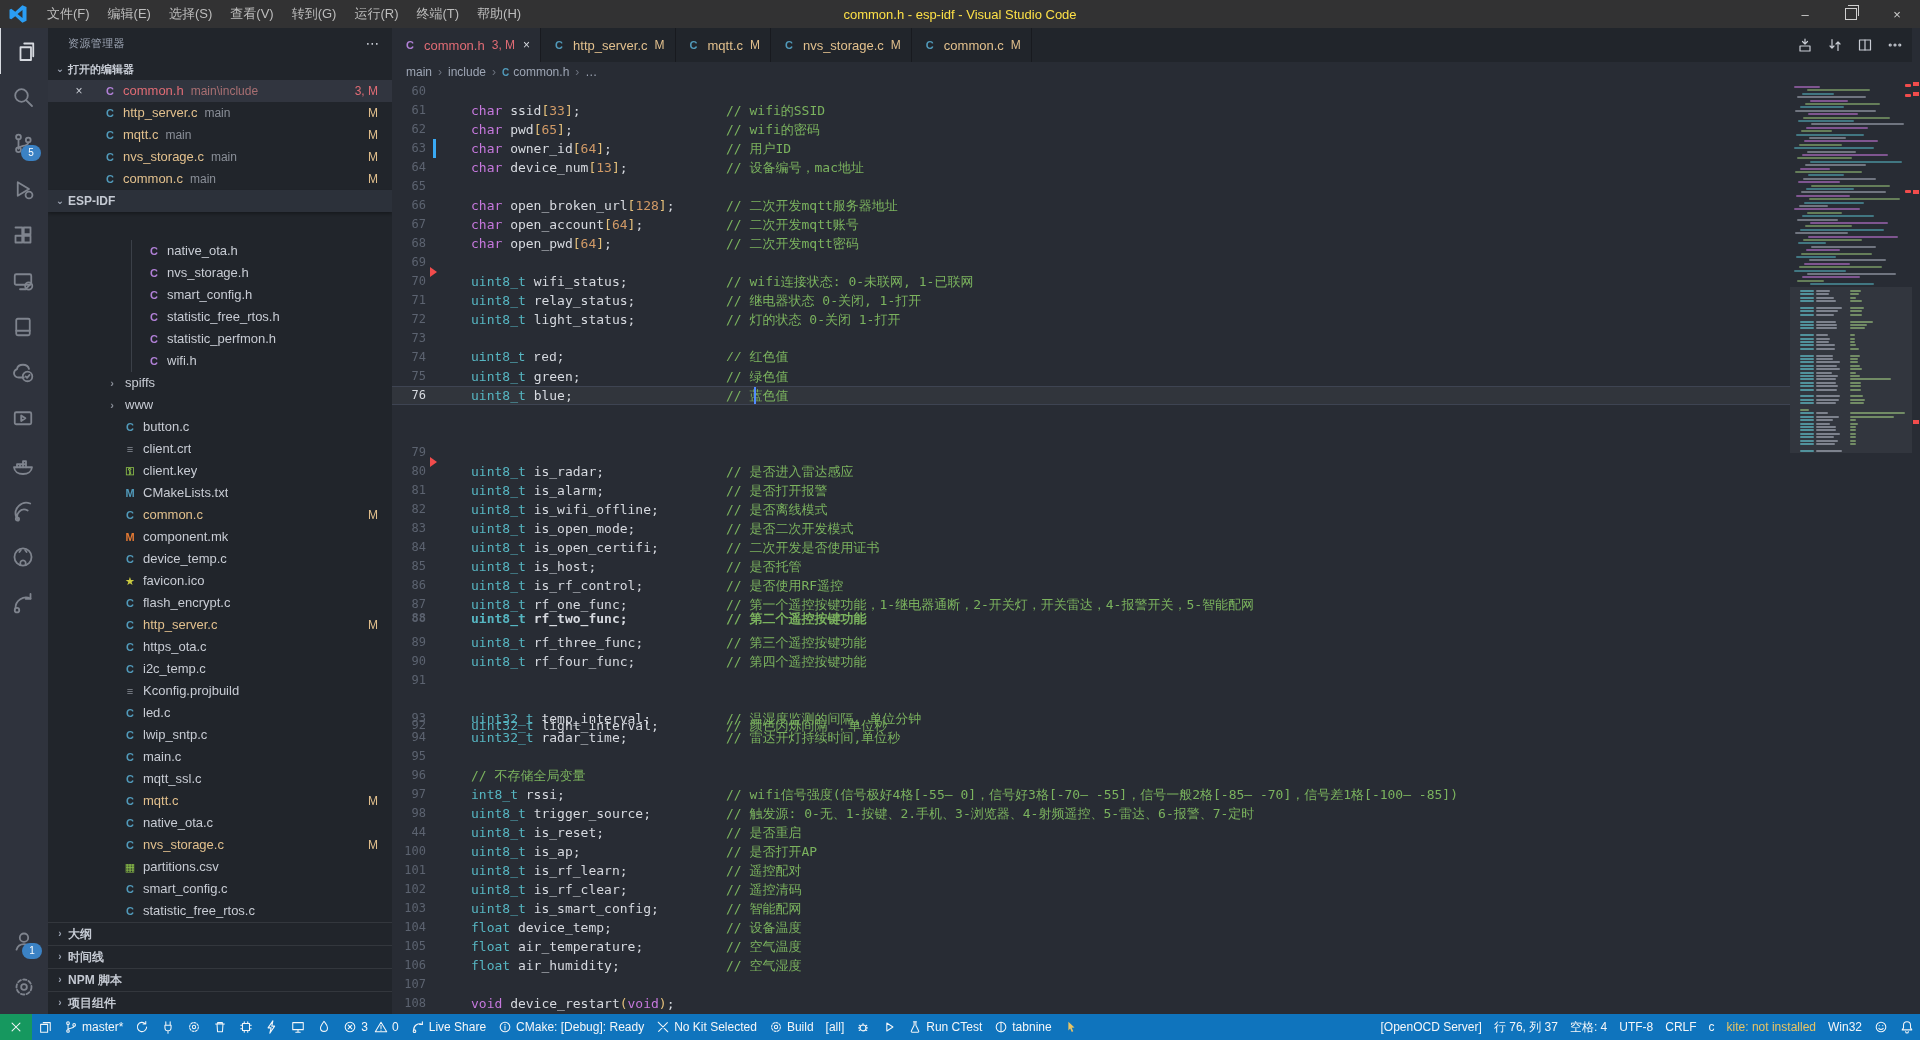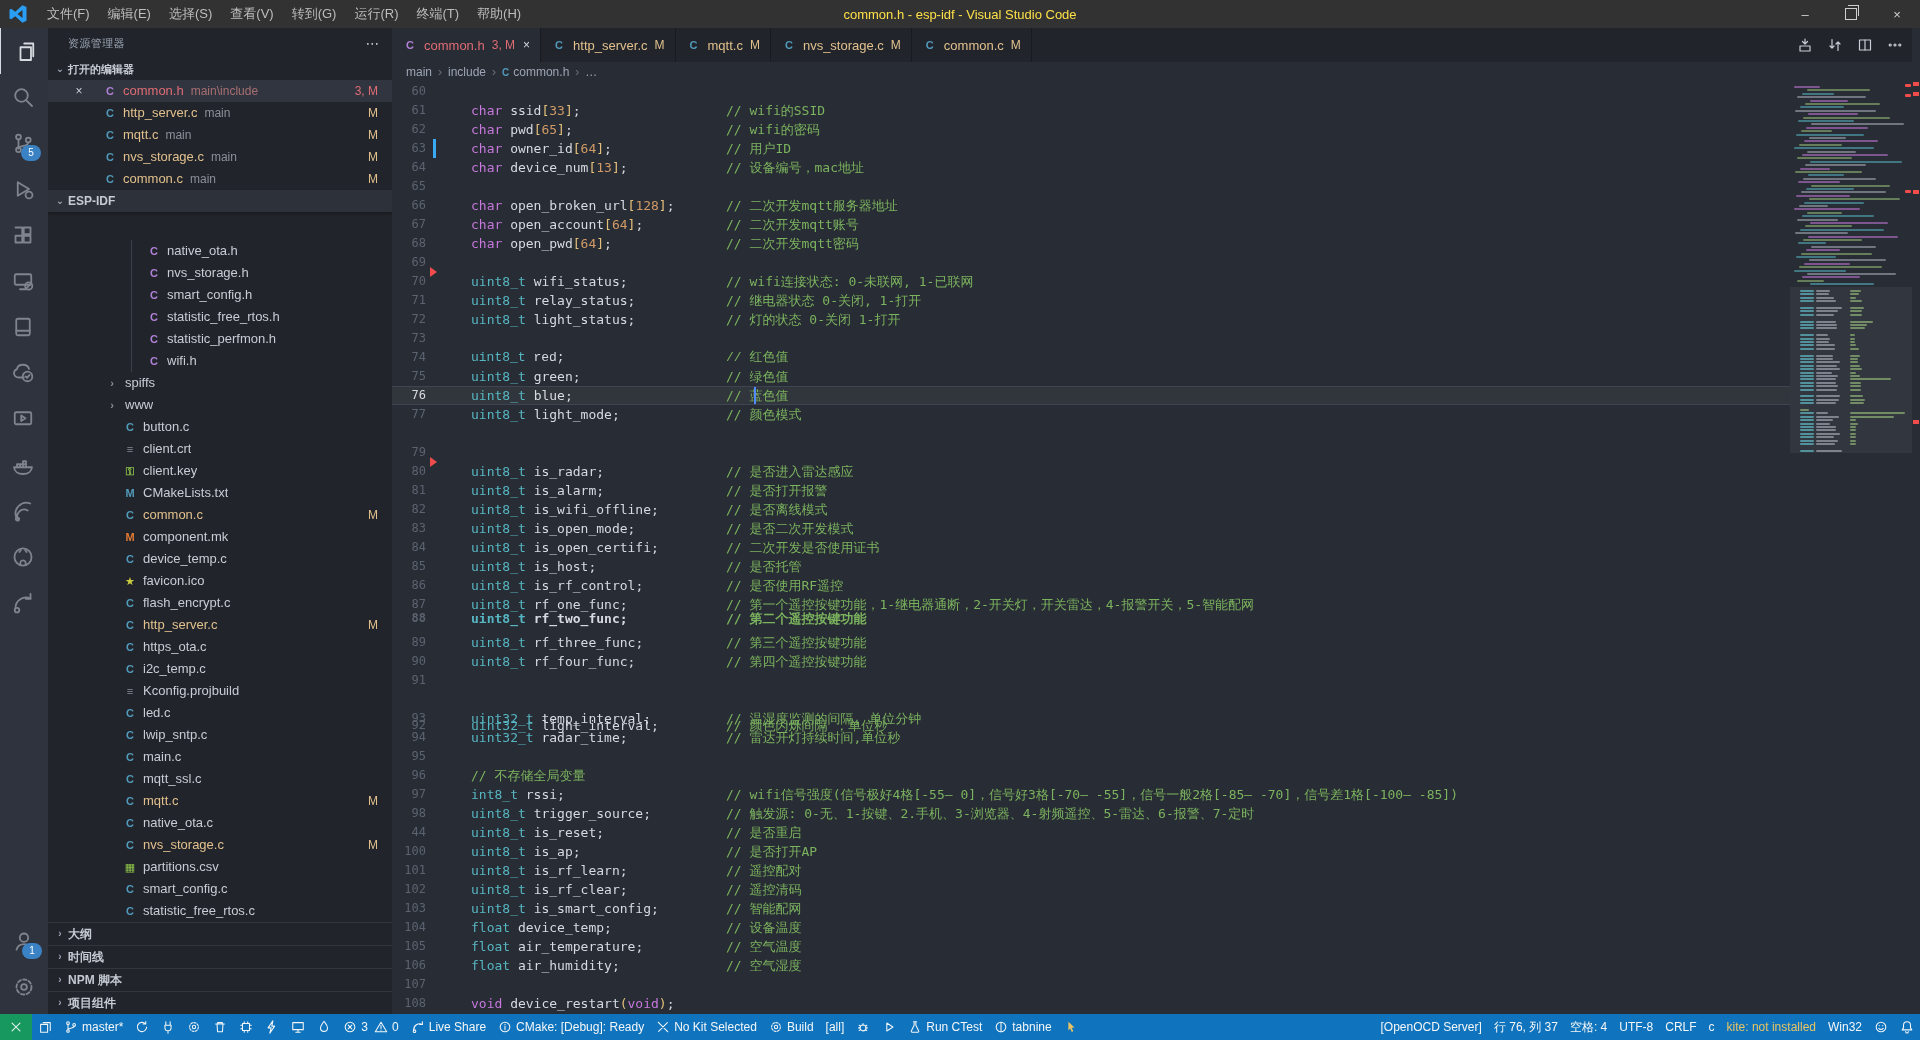--- a/index.html
+++ b/index.html
@@ -499,21 +499,20 @@
     <div class="code-line" style="top:152px;"><span class="ln">68</span><span class="content" style="padding-left:31px;"><span class="decl"><span class="kw">char</span><span class="plain"> </span><span class="plain">open_pwd</span><span class="brk">[</span><span class="num">64</span><span class="brk">]</span><span class="plain">;</span></span><span class="cmt">// 二次开发mqtt密码</span></span></div>
     <div class="code-line" style="top:171px;"><span class="ln">69</span><span class="content" style="padding-left:31px;"></span></div>
     <div class="code-line" style="top:190px;"><span class="ln">70</span><span class="del-marker"></span><span class="content" style="padding-left:31px;"><span class="decl"><span class="type">uint8_t</span><span class="plain"> </span><span class="plain">wifi_status</span><span class="plain">;</span></span><span class="cmt">// wifi连接状态: 0-未联网, 1-已联网</span></span></div>
     <div class="code-line" style="top:209px;"><span class="ln">71</span><span class="content" style="padding-left:31px;"><span class="decl"><span class="type">uint8_t</span><span class="plain"> </span><span class="plain">relay_status</span><span class="plain">;</span></span><span class="cmt">// 继电器状态 0-关闭, 1-打开</span></span></div>
     <div class="code-line" style="top:228px;"><span class="ln">72</span><span class="content" style="padding-left:31px;"><span class="decl"><span class="type">uint8_t</span><span class="plain"> </span><span class="plain">light_status</span><span class="plain">;</span></span><span class="cmt">// 灯的状态 0-关闭 1-打开</span></span></div>
     <div class="code-line" style="top:247px;"><span class="ln">73</span><span class="content" style="padding-left:31px;"></span></div>
     <div class="code-line" style="top:266px;"><span class="ln">74</span><span class="content" style="padding-left:31px;font-family:Liberation Mono, monospace;"><span class="decl"><span class="type">uint8_t</span><span class="plain"> </span><span class="plain">red</span><span class="plain">;</span></span><span class="cmt">// 红色值</span></span></div>
     <div class="code-line" style="top:285px;"><span class="ln">75</span><span class="content" style="padding-left:31px;"><span class="decl"><span class="type">uint8_t</span><span class="plain"> </span><span class="plain">green</span><span class="plain">;</span></span><span class="cmt">// 绿色值</span></span></div>
     <div class="curline-bg" style="top:304px;"></div>
     <div class="code-line cur" style="top:304px;"><span class="ln">76</span><span class="content" style="padding-left:31px;"><span class="decl"><span class="type">uint8_t</span><span class="plain"> </span><span class="plain">blue</span><span class="plain">;</span></span><span class="cmt">// 蓝色值</span></span><span class="cursor" style="left:361.59999999999997px;"></span></div>
-    <div class="code-line" style="top:323px;"><span class="ln">77</span><span class="content" style="padding-left:31px;"><span class="decl"><span class="type">uint8_t</span><span class="plain"> </span><span class="plain">light_mode</span><span class="plain">;</span></span><span class="cmt">// 颜色模式</span></span></div>
     <div class="code-line" style="top:361px;"><span class="ln">79</span><span class="content" style="padding-left:31px;"></span></div>
     <div class="code-line" style="top:380px;"><span class="ln">80</span><span class="del-marker"></span><span class="content" style="padding-left:31px;"><span class="decl"><span class="type">uint8_t</span><span class="plain"> </span><span class="plain">is_radar</span><span class="plain">;</span></span><span class="cmt">// 是否进入雷达感应</span></span></div>
     <div class="code-line" style="top:399px;"><span class="ln">81</span><span class="content" style="padding-left:31px;"><span class="decl"><span class="type">uint8_t</span><span class="plain"> </span><span class="plain">is_alarm</span><span class="plain">;</span></span><span class="cmt">// 是否打开报警</span></span></div>
     <div class="code-line" style="top:418px;"><span class="ln">82</span><span class="content" style="padding-left:31px;"><span class="decl"><span class="type">uint8_t</span><span class="plain"> </span><span class="plain">is_wifi_offline</span><span class="plain">;</span></span><span class="cmt">// 是否离线模式</span></span></div>
     <div class="code-line" style="top:437px;"><span class="ln">83</span><span class="content" style="padding-left:31px;"><span class="decl"><span class="type">uint8_t</span><span class="plain"> </span><span class="plain">is_open_mode</span><span class="plain">;</span></span><span class="cmt">// 是否二次开发模式</span></span></div>
     <div class="code-line" style="top:456px;"><span class="ln">84</span><span class="content" style="padding-left:31px;"><span class="decl"><span class="type">uint8_t</span><span class="plain"> </span><span class="plain">is_open_certifi</span><span class="plain">;</span></span><span class="cmt">// 二次开发是否使用证书</span></span></div>
     <div class="code-line" style="top:475px;"><span class="ln">85</span><span class="content" style="padding-left:31px;"><span class="decl"><span class="type">uint8_t</span><span class="plain"> </span><span class="plain">is_host</span><span class="plain">;</span></span><span class="cmt">// 是否托管</span></span></div>
     <div class="code-line" style="top:494px;"><span class="ln">86</span><span class="content" style="padding-left:31px;"><span class="decl"><span class="type">uint8_t</span><span class="plain"> </span><span class="plain">is_rf_control</span><span class="plain">;</span></span><span class="cmt">// 是否使用RF遥控</span></span></div>
     <div class="code-line" style="top:513px;"><span class="ln">87</span><span class="content" style="padding-left:31px;"><span class="decl"><span class="type">uint8_t</span><span class="plain"> </span><span class="plain">rf_one_func</span><span class="plain">;</span></span><span class="cmt">// 第一个遥控按键功能，1-继电器通断，2-开关灯，开关雷达，4-报警开关，5-智能配网</span></span></div>
     <div class="code-line" style="top:527px;font-weight:bold;"><span class="ln">88</span><span class="content" style="padding-left:31px;"><span class="decl"><span class="type">uint8_t</span><span class="plain"> </span><span class="plain">rf_two_func</span><span class="plain">;</span></span><span class="cmt">// 第二个遥控按键功能</span></span></div>

